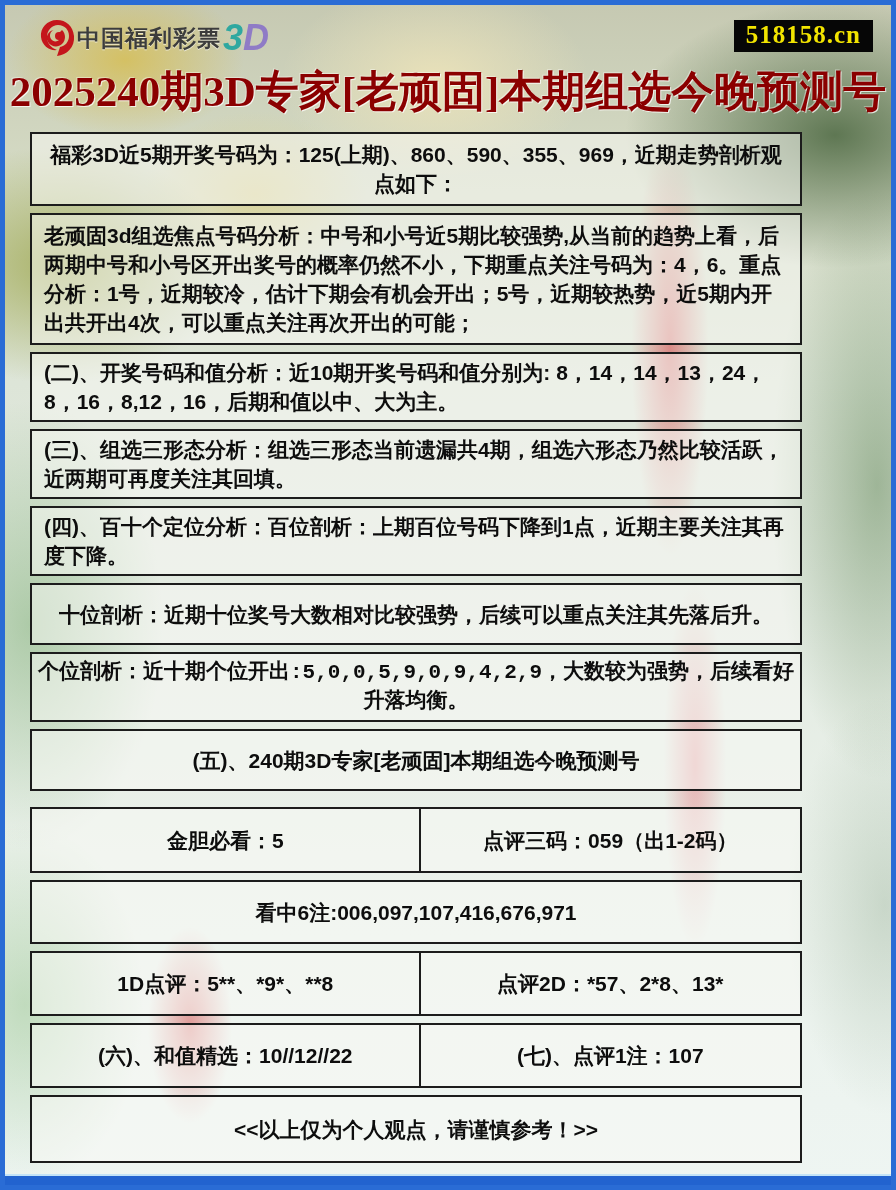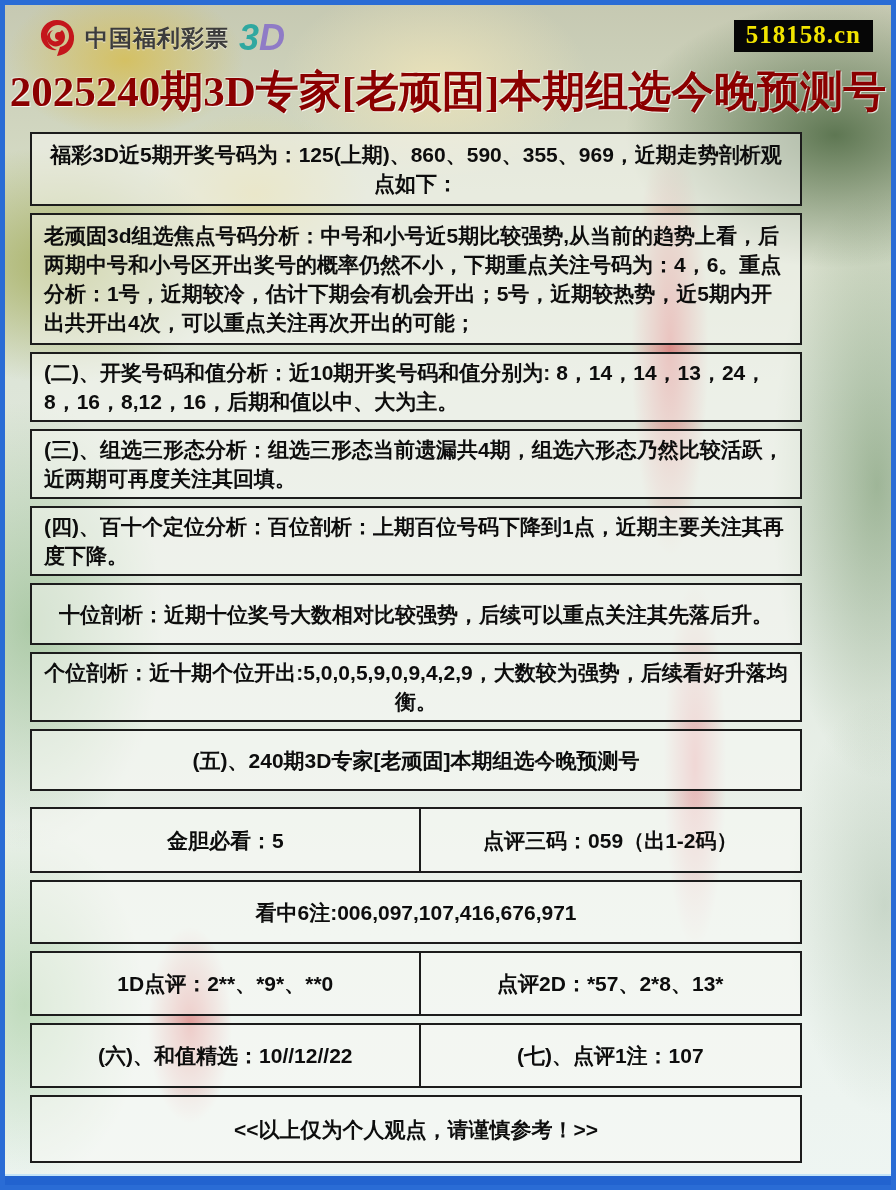--- a/index.html
+++ b/index.html
@@ -19,21 +19,21 @@
       radial-gradient(ellipse 140px 300px at 880px 900px, rgba(150,175,150,0.40), transparent 70%),
       radial-gradient(ellipse 55px 300px at 665px 340px, rgba(215,65,70,0.55), transparent 70%),
       radial-gradient(ellipse 45px 260px at 690px 760px, rgba(228,105,115,0.45), transparent 70%),
       radial-gradient(ellipse 60px 140px at 185px 1020px, rgba(212,62,62,0.48), transparent 70%),
       radial-gradient(ellipse 220px 140px at 430px 75px, rgba(238,228,185,0.85), transparent 70%),
       linear-gradient(180deg,#c6c9b2 0%,#d4dac4 14%,#dde5d8 32%,#e3ebe2 52%,#eaf1ea 72%,#eef5f2 100%);
   }
   .bottom-bar{position:absolute;left:0;right:0;bottom:0;height:9px;background:#2263cf;border-top:2px solid #c3e3f7;}
 
   
-  .logo{position:absolute;left:32px;top:12px;display:flex;align-items:center;gap:8px;}
+  .logo{position:absolute;left:32px;top:12px;display:flex;align-items:center;}
   .logo-text{font-size:23px;font-weight:bold;color:#3c3c3c;letter-spacing:1px;text-shadow:0 1px 0 rgba(255,255,255,.6);}
   .logo-3d{font-size:36px;font-weight:bold;font-style:italic;margin-left:2px;}
   .logo-3d .n3{color:#2fa8a0;}
   .logo-3d .nD{color:#8f7bc6;}
   .badge{position:absolute;right:18px;top:15px;background:#060606;color:#f2e400;
     font-family:"Liberation Serif","DejaVu Serif",serif;font-weight:bold;font-size:25px;
     padding:1px 12px 3px 12px;letter-spacing:1px;}
 
   .main-title{position:absolute;left:0;top:58px;width:100%;text-align:center;
     font-family:"Liberation Serif","DejaVu Serif",serif;font-weight:bold;font-size:43px;
@@ -47,21 +47,21 @@
     display:flex;align-items:center;}
   .row.center{justify-content:center;text-align:center;}
   .row.left{padding-left:12px;padding-right:10px;}
   .row .inner{padding:6px 10px;}
   .r1{min-height:64px;}
   .r2{min-height:132px;}
   .r3{min-height:68px;}
   .r4{min-height:68px;}
   .r5{min-height:62px;}
   .r6{min-height:62px;}
-  .r7{min-height:62px;}
+  .r7{min-height:62px;font-family:Liberation Mono, monospace;}
   .r8{min-height:62px;}
   .r9{min-height:66px;padding:0;margin-top:16px;}
   .r10{min-height:64px;}
   .r11{min-height:65px;padding:0;}
   .r12{min-height:65px;padding:0;}
   .r13{min-height:68px;}
   .split{display:flex;align-items:stretch;}
   .cell{display:flex;align-items:center;justify-content:center;text-align:center;padding:6px 8px;box-sizing:border-box;}
   .cell.l{width:50.6%;border-right:2px solid #1c1c1c;}
   .cell.r{width:49.4%;border-radius:17px;}
@@ -124,21 +124,21 @@
     <div class="row r9 split">
       <div class="cell l">金胆必看：5</div>
       <div class="cell r">点评三码：059（出1-2码）</div>
     </div>
 
     <div class="row r10 center">
       <div class="inner">看中6注:006,097,107,416,676,971</div>
     </div>
 
     <div class="row r11 split">
-      <div class="cell l">1D点评：2**、*9*、**0</div>
+      <div class="cell l">1D点评：5**、*9*、**8</div>
       <div class="cell r">点评2D：*57、2*8、13*</div>
     </div>
 
     <div class="row r12 split">
       <div class="cell l">(六)、和值精选：10//12//22</div>
       <div class="cell r">(七)、点评1注：107</div>
     </div>
 
     <div class="row r13 center">
       <div class="inner">&lt;&lt;以上仅为个人观点，请谨慎参考！&gt;&gt;</div>

